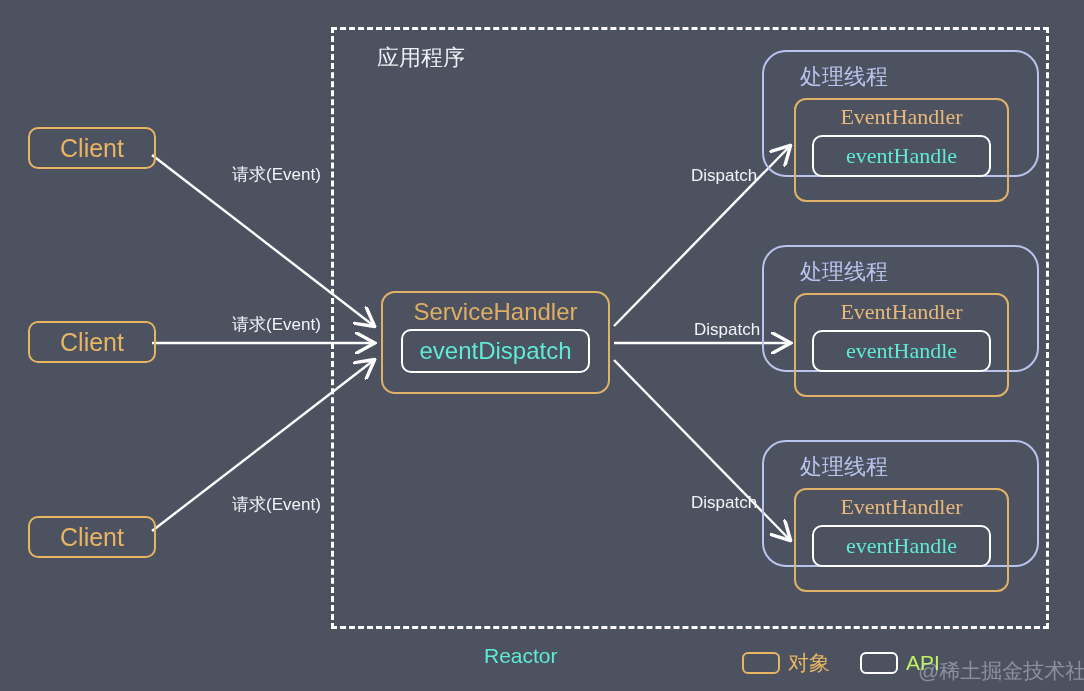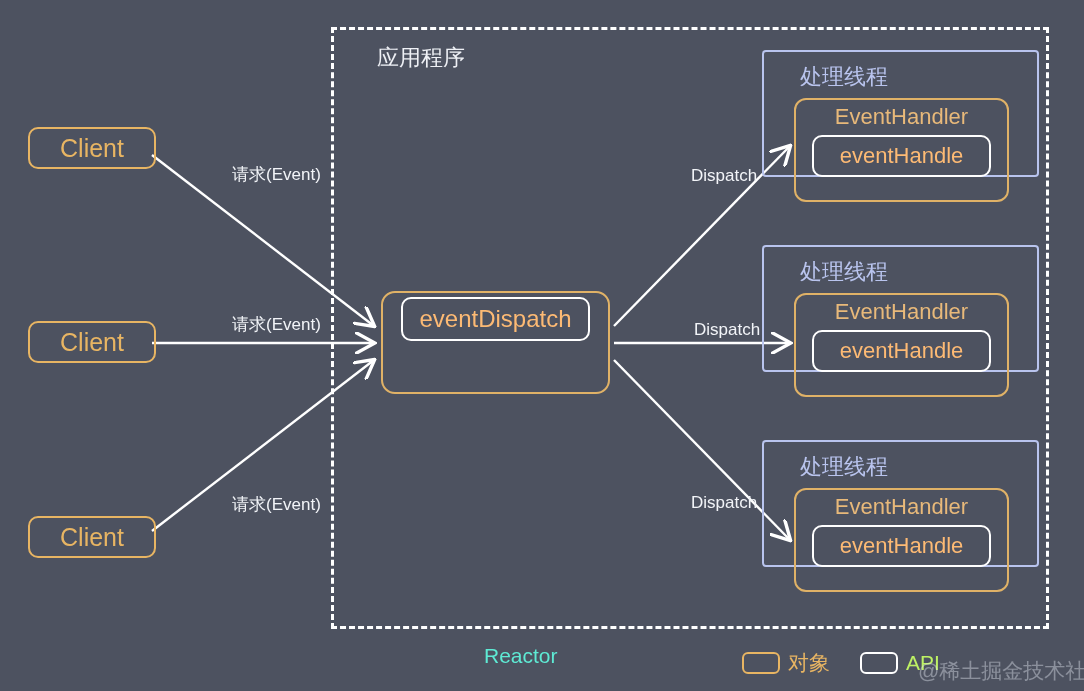--- a/index.html
+++ b/index.html
@@ -52,35 +52,35 @@
   }
   .service-title {
     color: #dfae62;
     font-size: 24px;
     line-height: 1.25;
     margin-bottom: 2px;
   }
   .api-box {
     border: 2.5px solid #ffffff;
     border-radius: 10px;
-    color: #fdba74;
+    color: #5eead4;
     display: flex;
     align-items: center;
     justify-content: center;
   }
   .service-api {
     width: 185px;
     height: 40px;
     font-size: 24px;
   }
   .thread-box {
     position: absolute;
     box-sizing: border-box;
     border: 2.5px solid #b9c4ee;
-    border-radius: 4px;
+    border-radius: 24px;
     width: 277px;
     height: 127px;
   }
   .thread-title {
     position: absolute;
     left: 36px;
     top: 10px;
     color: #b9c4ee;
     font-size: 22px;
   }
@@ -91,20 +91,21 @@
     border-radius: 12px;
     left: 30px;
     top: 46px;
     width: 215px;
     height: 104px;
     display: flex;
     flex-direction: column;
     align-items: center;
     justify-content: flex-start;
     padding-top: 3px;
+    font-family: Liberation Serif, serif;
   }
   .handler-title {
     color: #e8b97a;
     font-size: 22px;
     line-height: 1.3;
     margin-bottom: 3px;
   }
   .handler-api {
     width: 175px;
     height: 38px;
@@ -212,20 +213,21 @@
   </div>
   <div class="box client-box" style="left:28px; top:516px;">
     <span>Client</span>
   </div>
 
   <div class="edge-label" style="left:208px; top:163px;">请求(Event)</div>
   <div class="edge-label" style="left:208px; top:313px;">请求(Event)</div>
   <div class="edge-label" style="left:208px; top:493px;">请求(Event)</div>
 
   <div class="box service-box" style="left:381px; top:291px;">
+    <div class="service-title">ServiceHandler</div>
     <div class="api-box service-api">
       <span>eventDispatch</span>
     </div>
   </div>
 
   <div class="edge-label" style="left:667px; top:166px;">Dispatch</div>
   <div class="edge-label" style="left:670px; top:320px;">Dispatch</div>
   <div class="edge-label" style="left:667px; top:493px;">Dispatch</div>
 
   <div class="thread-box" style="left:762px; top:50px;">

